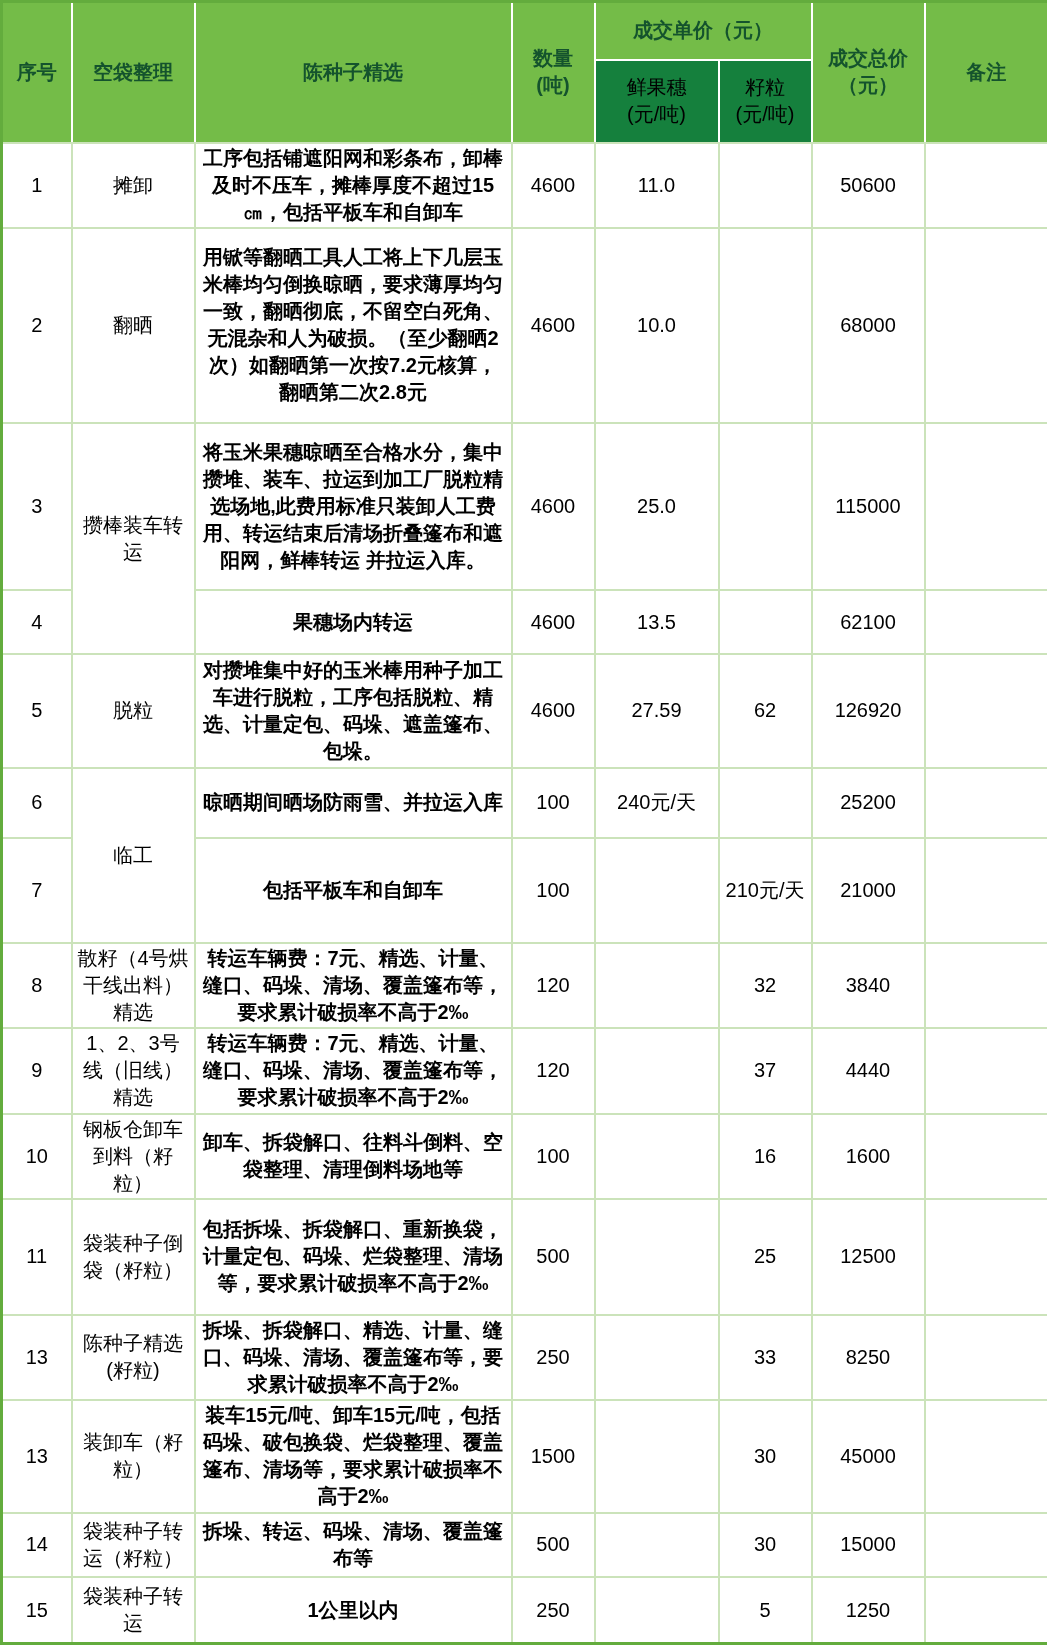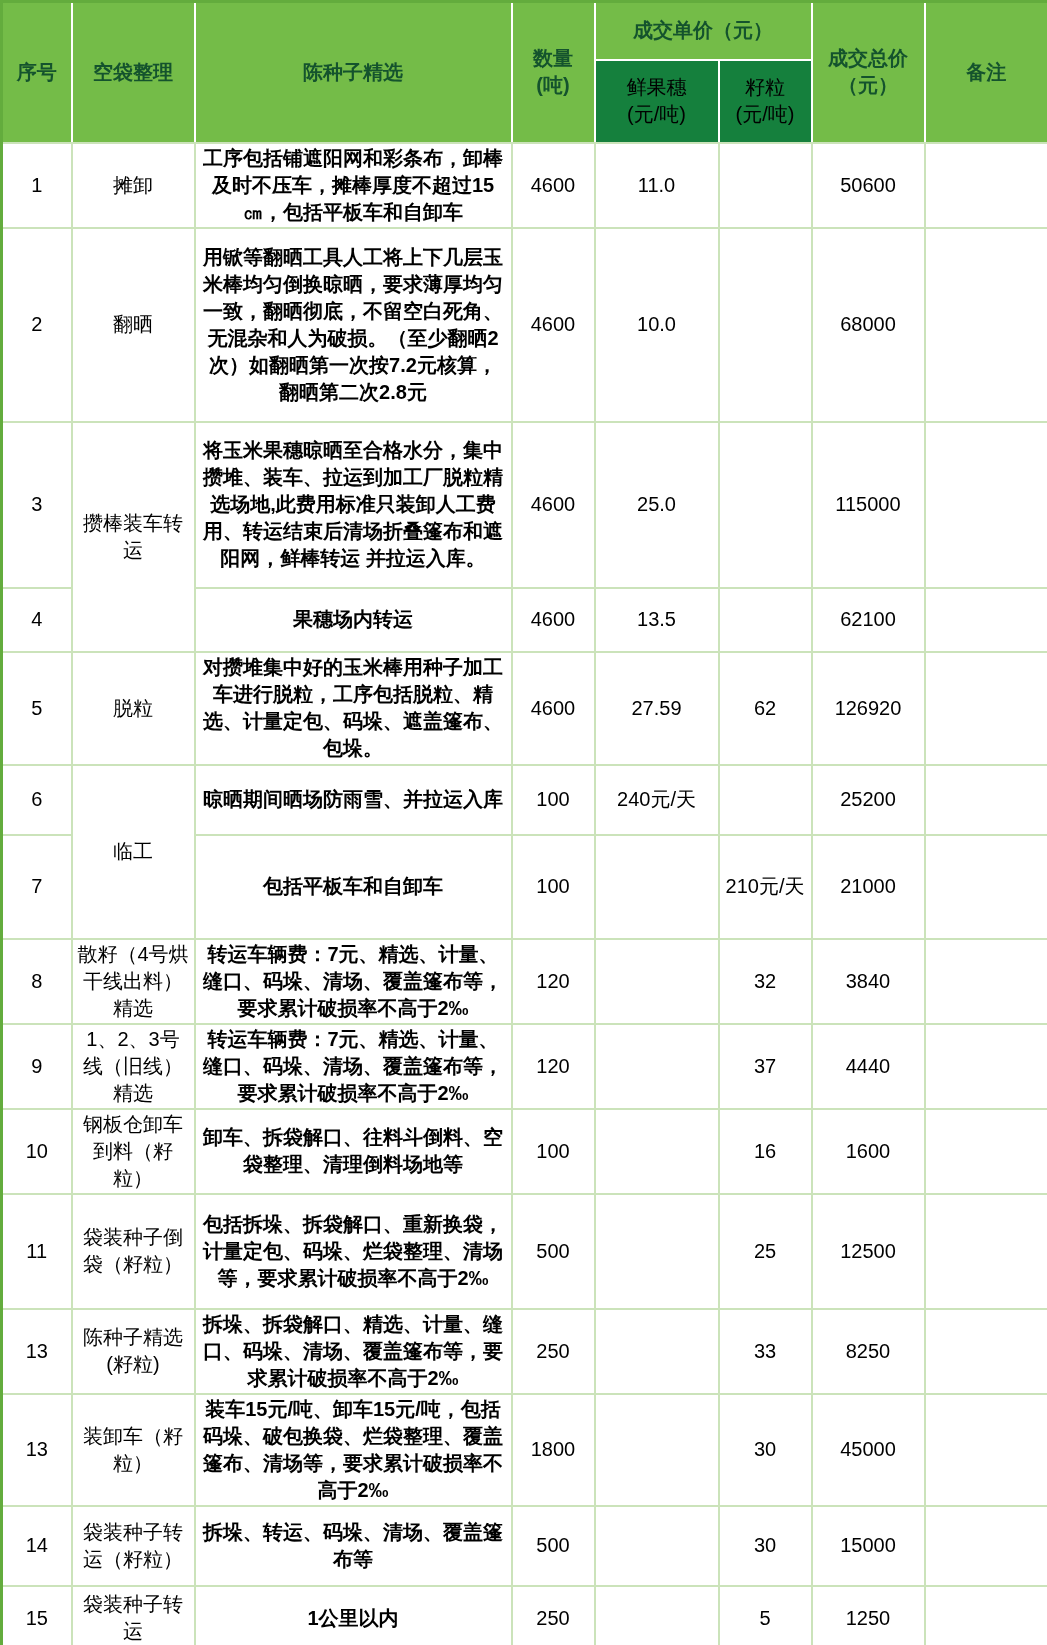--- a/index.html
+++ b/index.html
@@ -201,27 +201,27 @@
         <td>250</td>
         <td></td>
         <td>33</td>
         <td>8250</td>
         <td></td>
       </tr>
       <tr style="height: 112px;">
         <td>13</td>
         <td>装卸车（籽粒）</td>
         <td class="req">装车15元/吨、卸车15元/吨，包括码垛、破包换袋、烂袋整理、覆盖篷布、清场等，要求累计破损率不高于2‰</td>
-        <td>1800</td>
+        <td>1500</td>
         <td></td>
         <td>30</td>
         <td>45000</td>
         <td></td>
       </tr>
-      <tr style="height: 80px;">
+      <tr style="height: 64px;">
         <td>14</td>
         <td>袋装种子转运（籽粒）</td>
         <td class="req">拆垛、转运、码垛、清场、覆盖篷布等</td>
         <td>500</td>
         <td></td>
         <td>30</td>
         <td>15000</td>
         <td></td>
       </tr>
       <tr style="height: 66px;">

